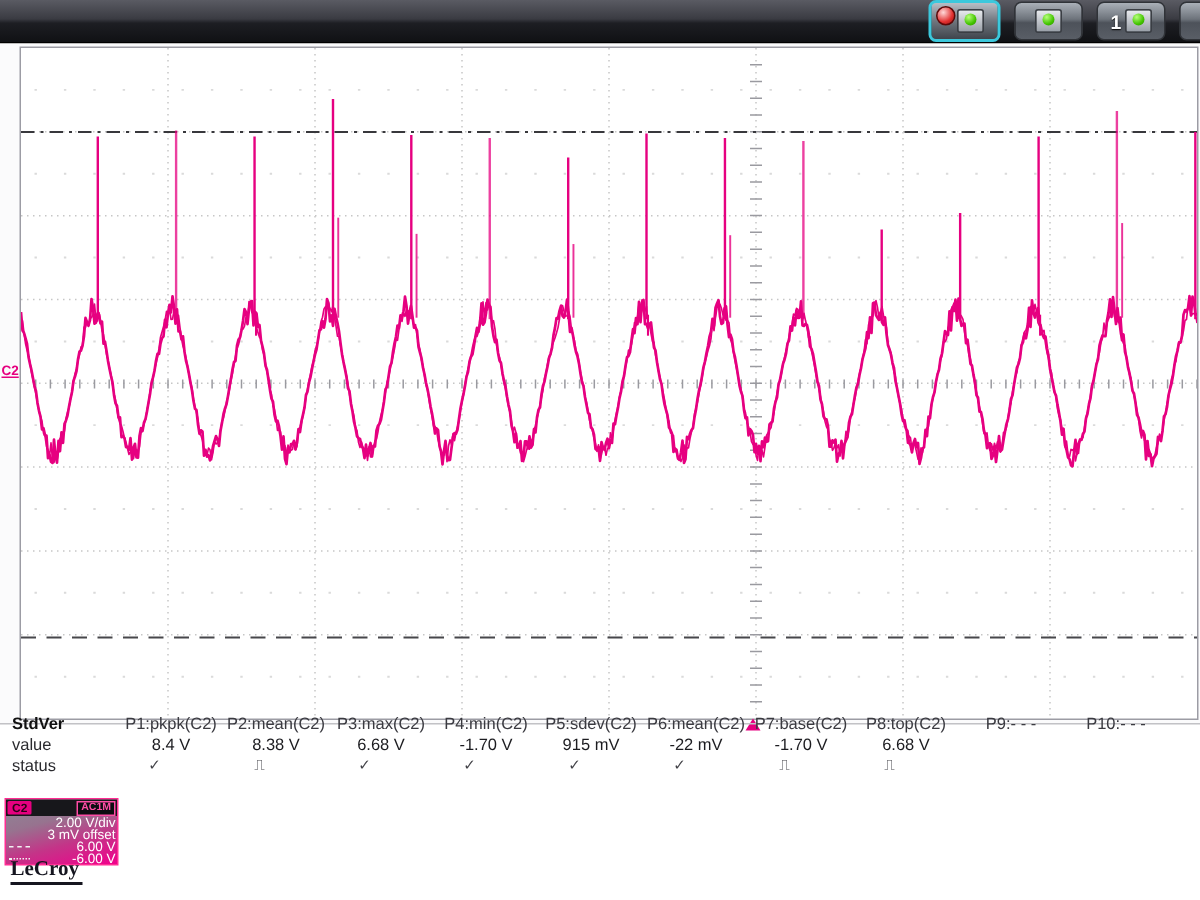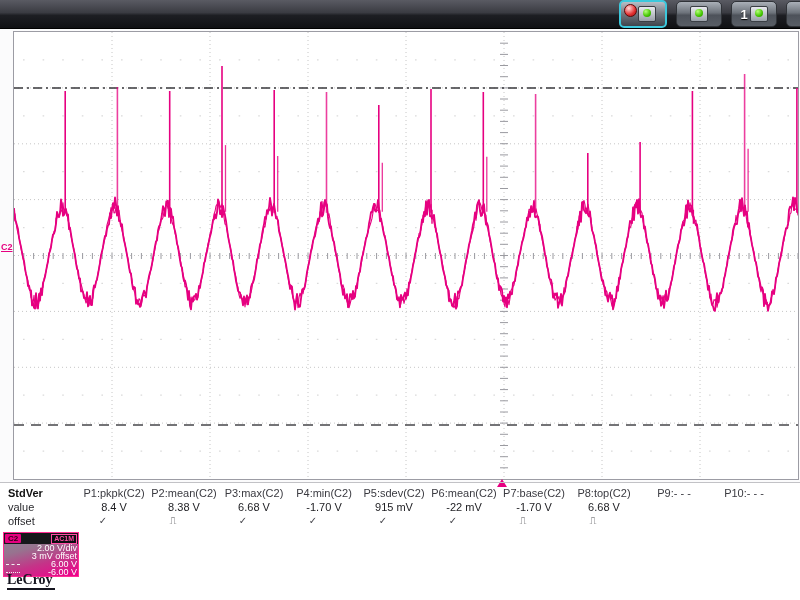--- a/index.html
+++ b/index.html
@@ -26,21 +26,21 @@
     border:1px solid #9c9ca4;box-sizing:content-box;}
   .graticule svg{display:block;}
   .trace-label{position:absolute;left:1px;top:213px;color:#e60080;font-size:9px;font-weight:bold;
     text-decoration:underline;}
   .trigger-marker{position:absolute;left:497px;top:450px;width:0;height:0;
     border-left:5px solid transparent;border-right:5px solid transparent;border-bottom:8px solid #e60080;}
 
   .table-sep{position:absolute;left:0;top:482px;width:800px;height:1px;background:#c2c2c6;}
 
   
-  .measure-table{position:absolute;left:0;top:486px;width:712px;font-size:11px;color:#2a2a2e;}
+  .measure-table{position:absolute;left:0;top:476px;width:712px;font-size:11px;color:#2a2a2e;}
   .mrow{display:grid;grid-template-columns:80px repeat(11,70px);height:14px;line-height:14px;}
   .mrow .rowlabel{padding-left:8px;text-align:left;color:#2a2a2e;}
   .mrow .rowlabel.bold{font-weight:bold;color:#111;}
   .mcell{text-align:center;padding-right:2px;white-space:nowrap;color:#3a3a40;}
   .mcell.value{color:#1c1c20;}
   .mcell.status{padding-right:24px;color:#44444a;font-size:10px;}
 
   
   .channel-box{position:absolute;left:3px;top:532px;width:76px;height:45px;
     border:1px solid #ff2d93;background:linear-gradient(165deg,#8d8997 0%,#97738f 35%,#c43488 65%,#f0008c 100%);
@@ -176,21 +176,21 @@
       <div class="mcell value">-1.70 V</div>
       <div class="mcell value">915 mV</div>
       <div class="mcell value">-22 mV</div>
       <div class="mcell value">-1.70 V</div>
       <div class="mcell value">6.68 V</div>
       <div class="mcell value"></div>
       <div class="mcell value"></div>
       <div class="mcell value"></div>
     </div>
     <div class="mrow">
-      <div class="rowlabel">offset</div>
+      <div class="rowlabel">status</div>
       <div class="mcell status">✓</div>
       <div class="mcell status">⎍</div>
       <div class="mcell status">✓</div>
       <div class="mcell status">✓</div>
       <div class="mcell status">✓</div>
       <div class="mcell status">✓</div>
       <div class="mcell status">⎍</div>
       <div class="mcell status">⎍</div>
       <div class="mcell status"></div>
       <div class="mcell status"></div>

